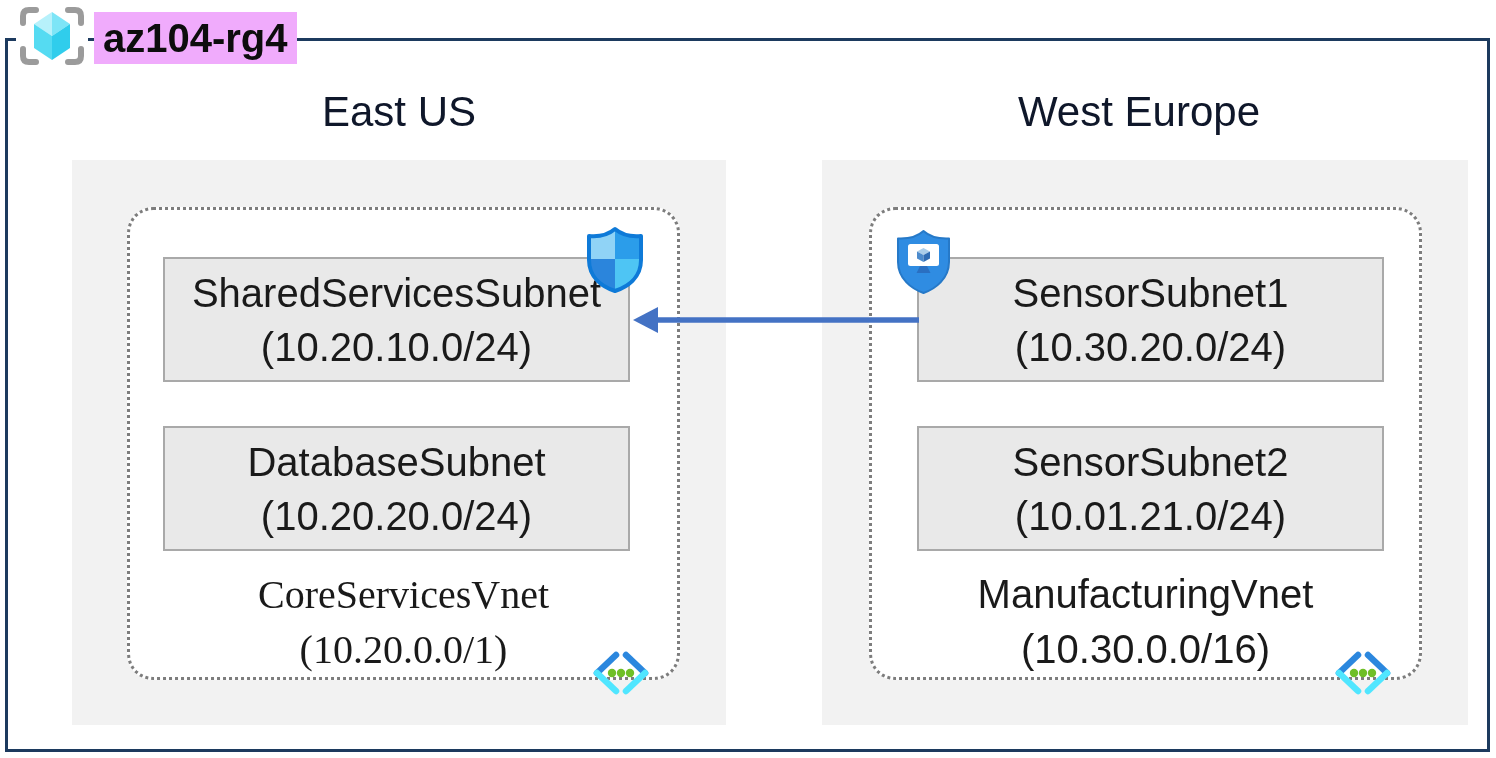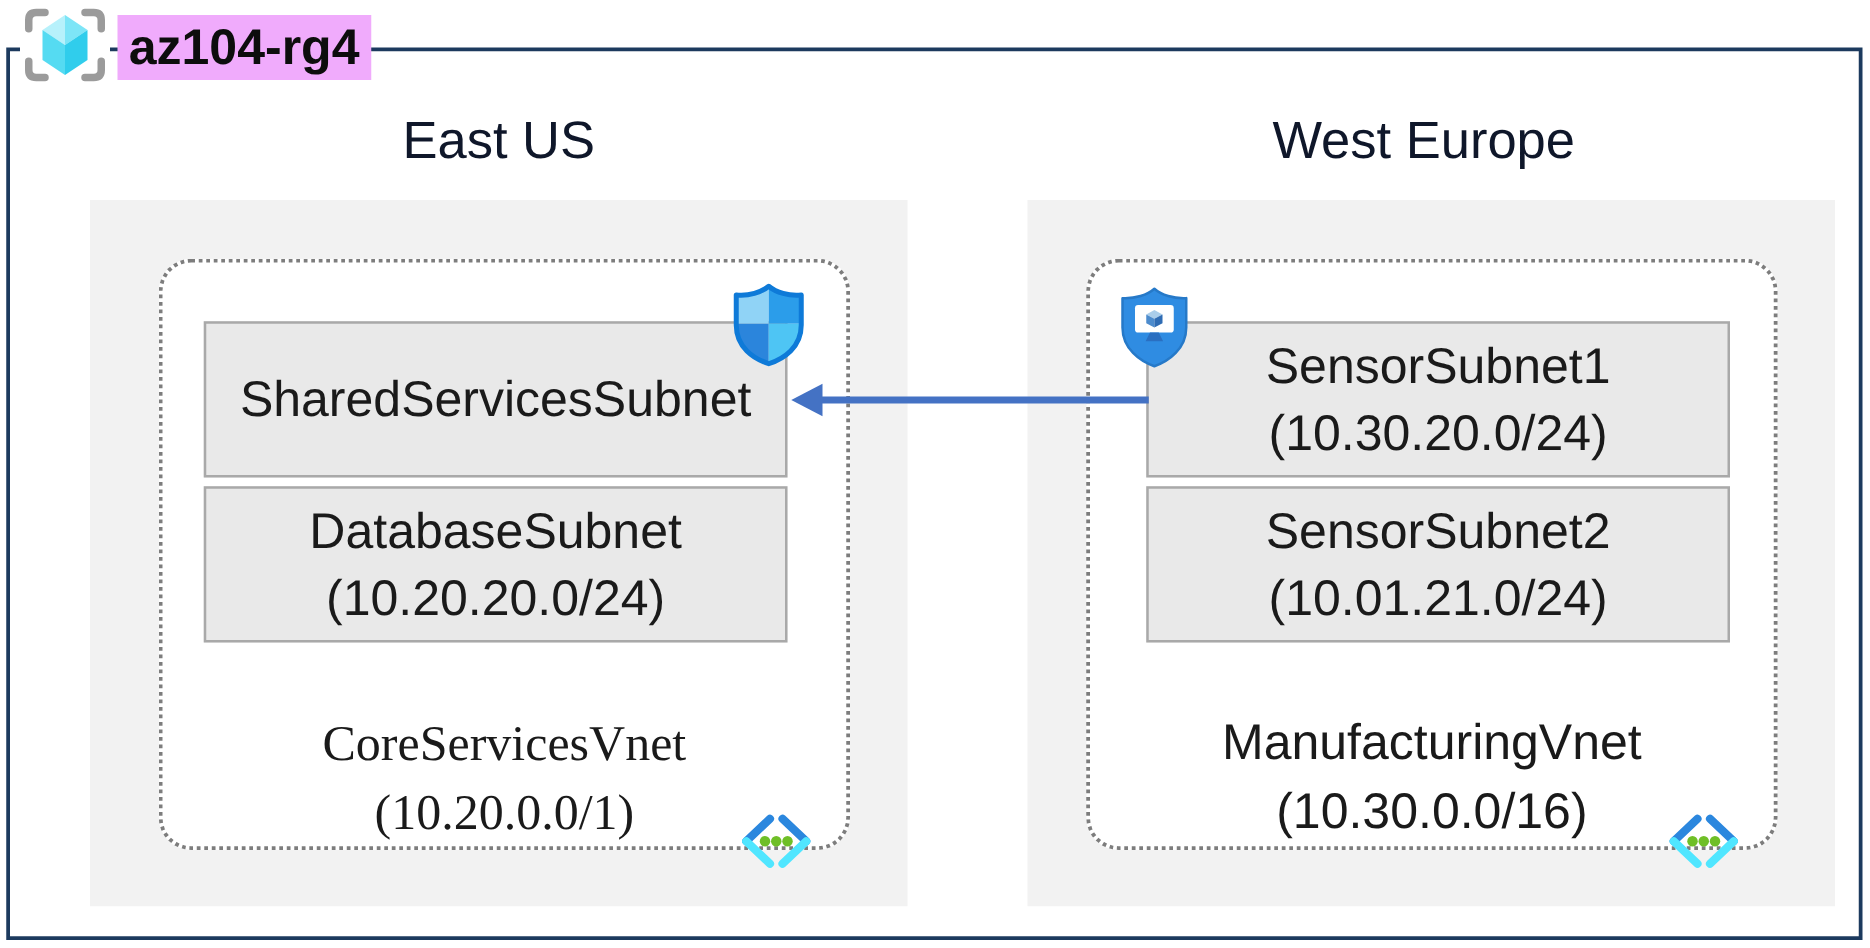--- a/index.html
+++ b/index.html
@@ -45,21 +45,21 @@
   
   .subnet{
     width:467px;height:125px;background:#e9e9e9;border:2px solid #a9a9a9;
     box-sizing:border-box;display:flex;flex-direction:column;
     align-items:center;justify-content:center;z-index:2;
   }
   .subnet .line{font-size:40px;line-height:54px;white-space:nowrap;}
   .subnet.e{left:163px;}
   .subnet.w{left:917px;}
   .subnet.row1{top:257px;}
-  .subnet.row2{top:389px;align-items:center;}
+  .subnet.row2{top:426px;align-items:center;}
 
   
   .vnet-label{
     top:567px;width:553px;text-align:center;z-index:2;
   }
   .vnet-label.east{left:127px;font-family:Liberation Serif, serif;}
   .vnet-label.west{left:869px;}
   .vnet-label .line{font-size:40px;line-height:55px;white-space:nowrap;}
 
   
@@ -102,20 +102,21 @@
 <div class="abs region-header west">West Europe</div>
 
 <div class="abs region-box east"></div>
 <div class="abs region-box west"></div>
 
 <div class="abs vnet-box east"></div>
 <div class="abs vnet-box west"></div>
 
 <div class="abs subnet e row1">
   <span class="line">SharedServicesSubnet</span>
+  <span class="line">(10.20.10.0/24)</span>
 </div>
 <div class="abs subnet e row2">
   <span class="line">DatabaseSubnet</span>
   <span class="line">(10.20.20.0/24)</span>
 </div>
 
 <div class="abs subnet w row1">
   <span class="line">SensorSubnet1</span>
   <span class="line">(10.30.20.0/24)</span>
 </div>

